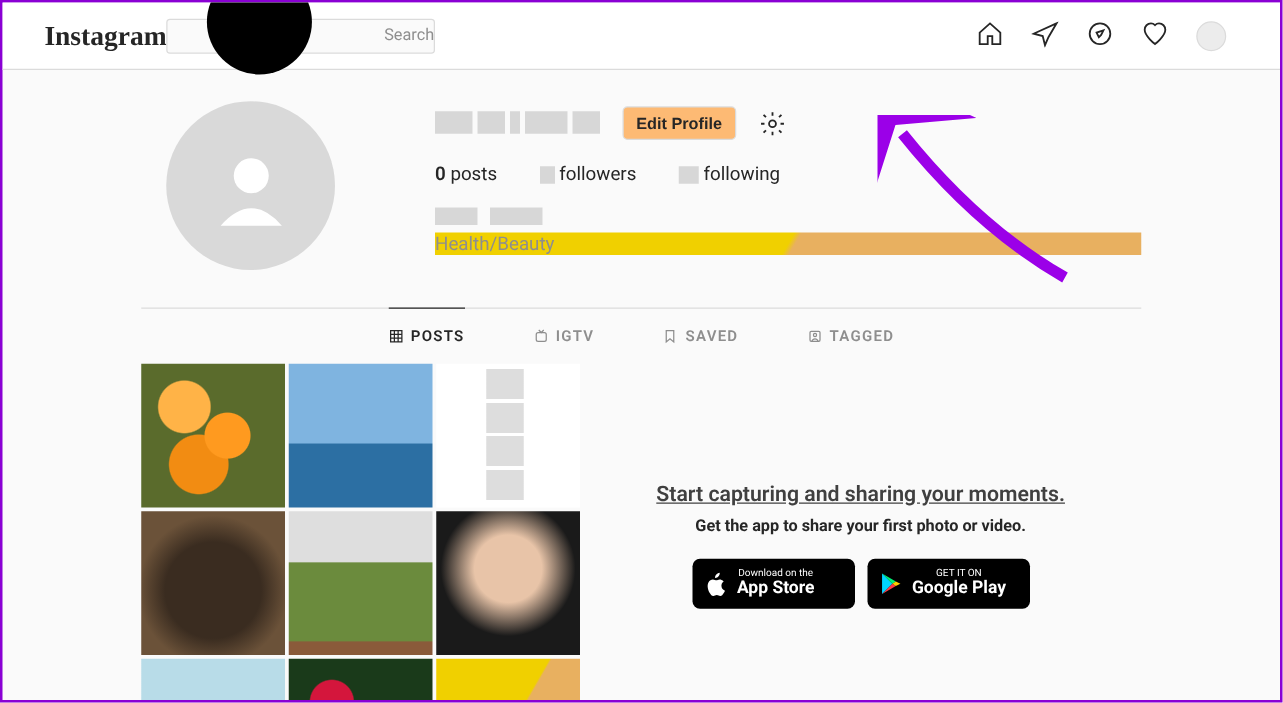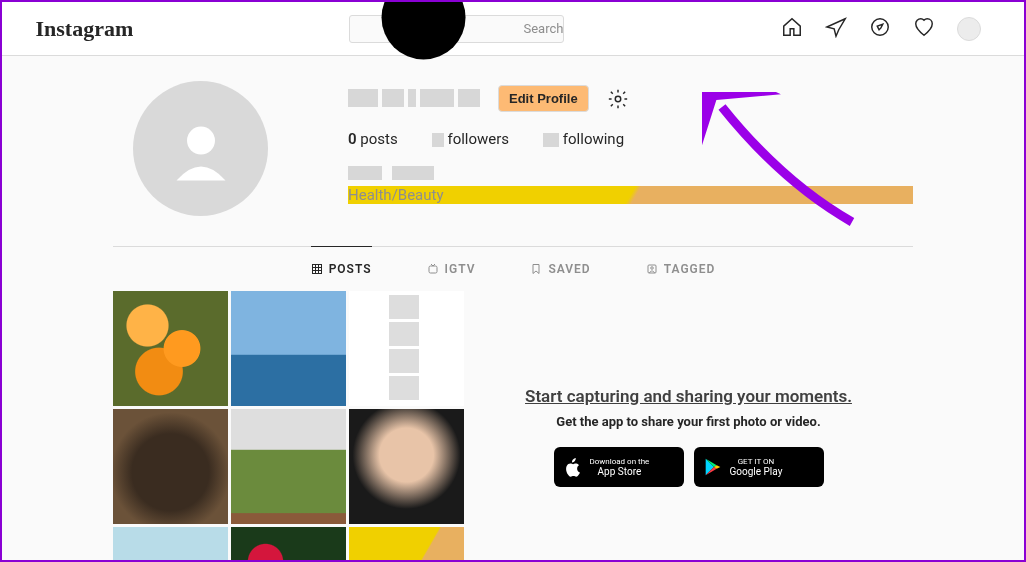--- a/index.html
+++ b/index.html
@@ -33,21 +33,20 @@
     font-family: "Brush Script MT", cursive;
     font-size: 22px;
     font-weight: 600;
     color: #262626;
     flex: 0 0 auto;
     margin-left: -10px;
   }
   .search-wrap {
     flex: 1;
     display: flex;
-    justify-content: center;
   }
   .search {
     width: 215px;
     height: 28px;
     background: #fafafa;
     border: 1px solid #dbdbdb;
     border-radius: 3px;
     display: flex;
     align-items: center;
     justify-content: center;
@@ -139,21 +138,21 @@
   .promo{
     flex:1;
     display:flex;flex-direction:column;align-items:center;justify-content:flex-start;
     padding:95px 20px 0 20px;text-align:center;
   }
   .promo h2{font-size:17px;font-weight:600;color:#404040;margin-bottom:8px;text-decoration:underline;}
   .promo p{font-size:13px;color:#262626;margin-bottom:18px;font-weight:bold;}
   .store-btns{display:flex;gap:10px;}
   .store{width:130px;height:40px;background:#000;border-radius:6px;color:#fff;display:flex;align-items:center;padding:0 8px;gap:6px;cursor:pointer;}
   .store .s1{font-size:8px;line-height:1;}
-  .store .s2{font-size:10px;font-weight:400;line-height:1.1;}
+  .store .s2{font-size:14px;font-weight:700;line-height:1.1;}
   .store svg{width:22px;height:22px;fill:#fff;}
 
   
   .arrow-annot{
     position:absolute;
     left:700px;top:90px;
     pointer-events:none;
   }
 </style>
 </head>

